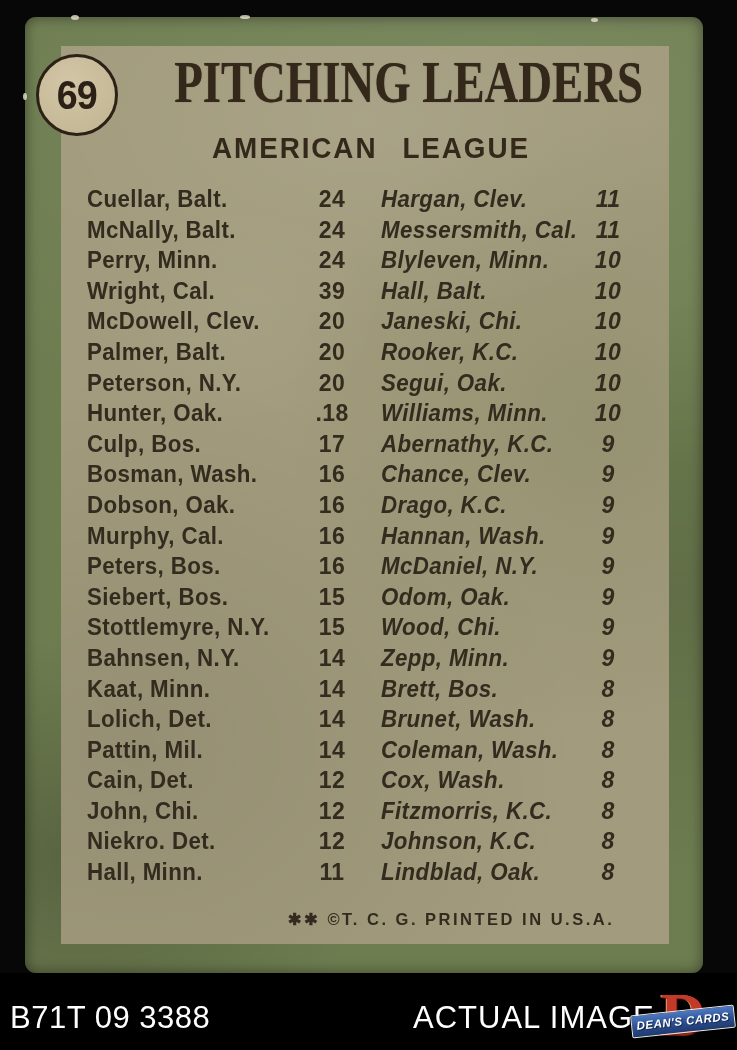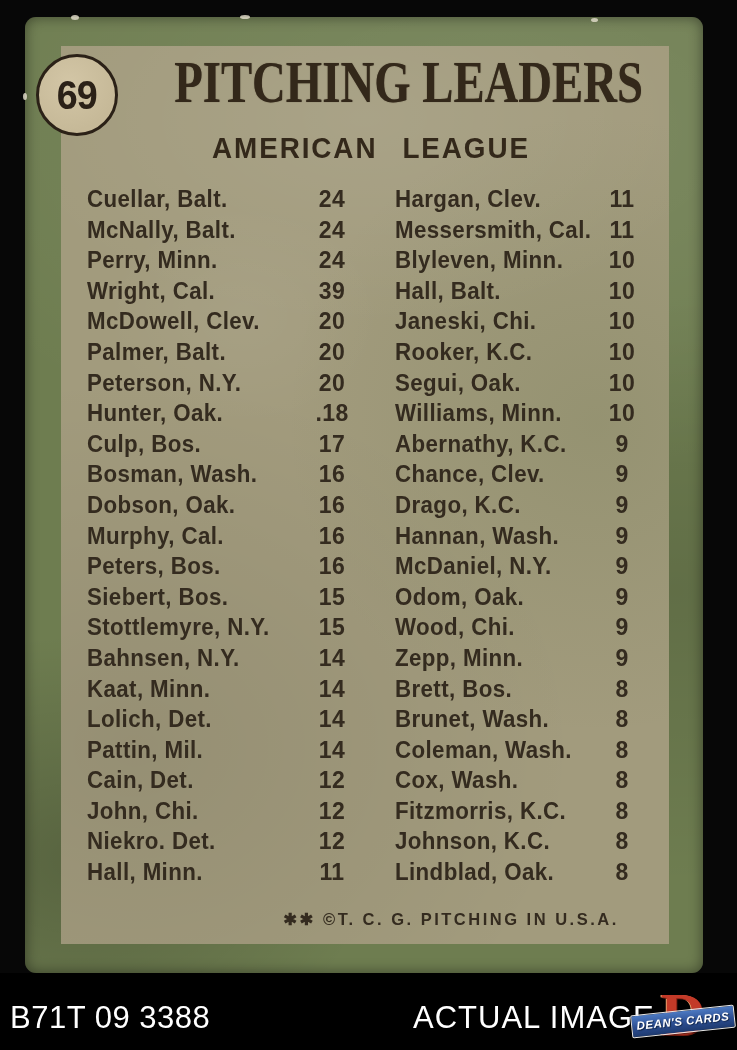--- a/index.html
+++ b/index.html
@@ -56,21 +56,21 @@
     font-weight:bold;font-size:29px;color:#33281a;
     letter-spacing:2px;word-spacing:16px;white-space:nowrap;
     transform:scaleX(.96);transform-origin:50% 0;
   }
   .columns{
     position:absolute;left:14px;top:140px;right:8px;
     display:flex;align-items:flex-start;
   }
   .col{display:block;}
   .col.left{width:265px;margin-left:12px;}
-  .col.right{width:247px;margin-left:43px;}
+  .col.right{width:247px;margin-left:29px;font-style:italic;}
   .row{
     height:30.6px;display:flex;align-items:baseline;
     font-weight:bold;font-size:23px;color:#342b1f;
     letter-spacing:.4px;white-space:nowrap;
   }
   .row .nm{transform:scaleX(.97);transform-origin:0 50%;}
   .row .val{margin-left:auto;text-align:center;min-width:40px;}
   .copyright{
     position:absolute;left:180px;top:864px;width:420px;text-align:center;
     font-weight:bold;font-size:16.5px;letter-spacing:2.5px;color:#342b1f;
@@ -312,21 +312,21 @@
             <span class="nm">Johnson, K.C.</span>
             <span class="val">8</span>
           </div>
           <div class="row">
             <span class="nm">Lindblad, Oak.</span>
             <span class="val">8</span>
           </div>
         </div>
     </div>
 
-    <div class="copyright">✱✱ ©T. C. G. PITCHING IN U.S.A.</div>
+    <div class="copyright">✱✱ ©T. C. G. PRINTED IN U.S.A.</div>
   </div>
 </div>
 
 <div class="bottom-bar">
   <span class="lot-code">B71T 09 3388</span>
   <span class="actual-label">ACTUAL IMAGE</span>
   <div class="logo">
     <span class="logo-d">D</span>
     <span class="logo-banner">DEAN'S CARDS</span>
   </div>

